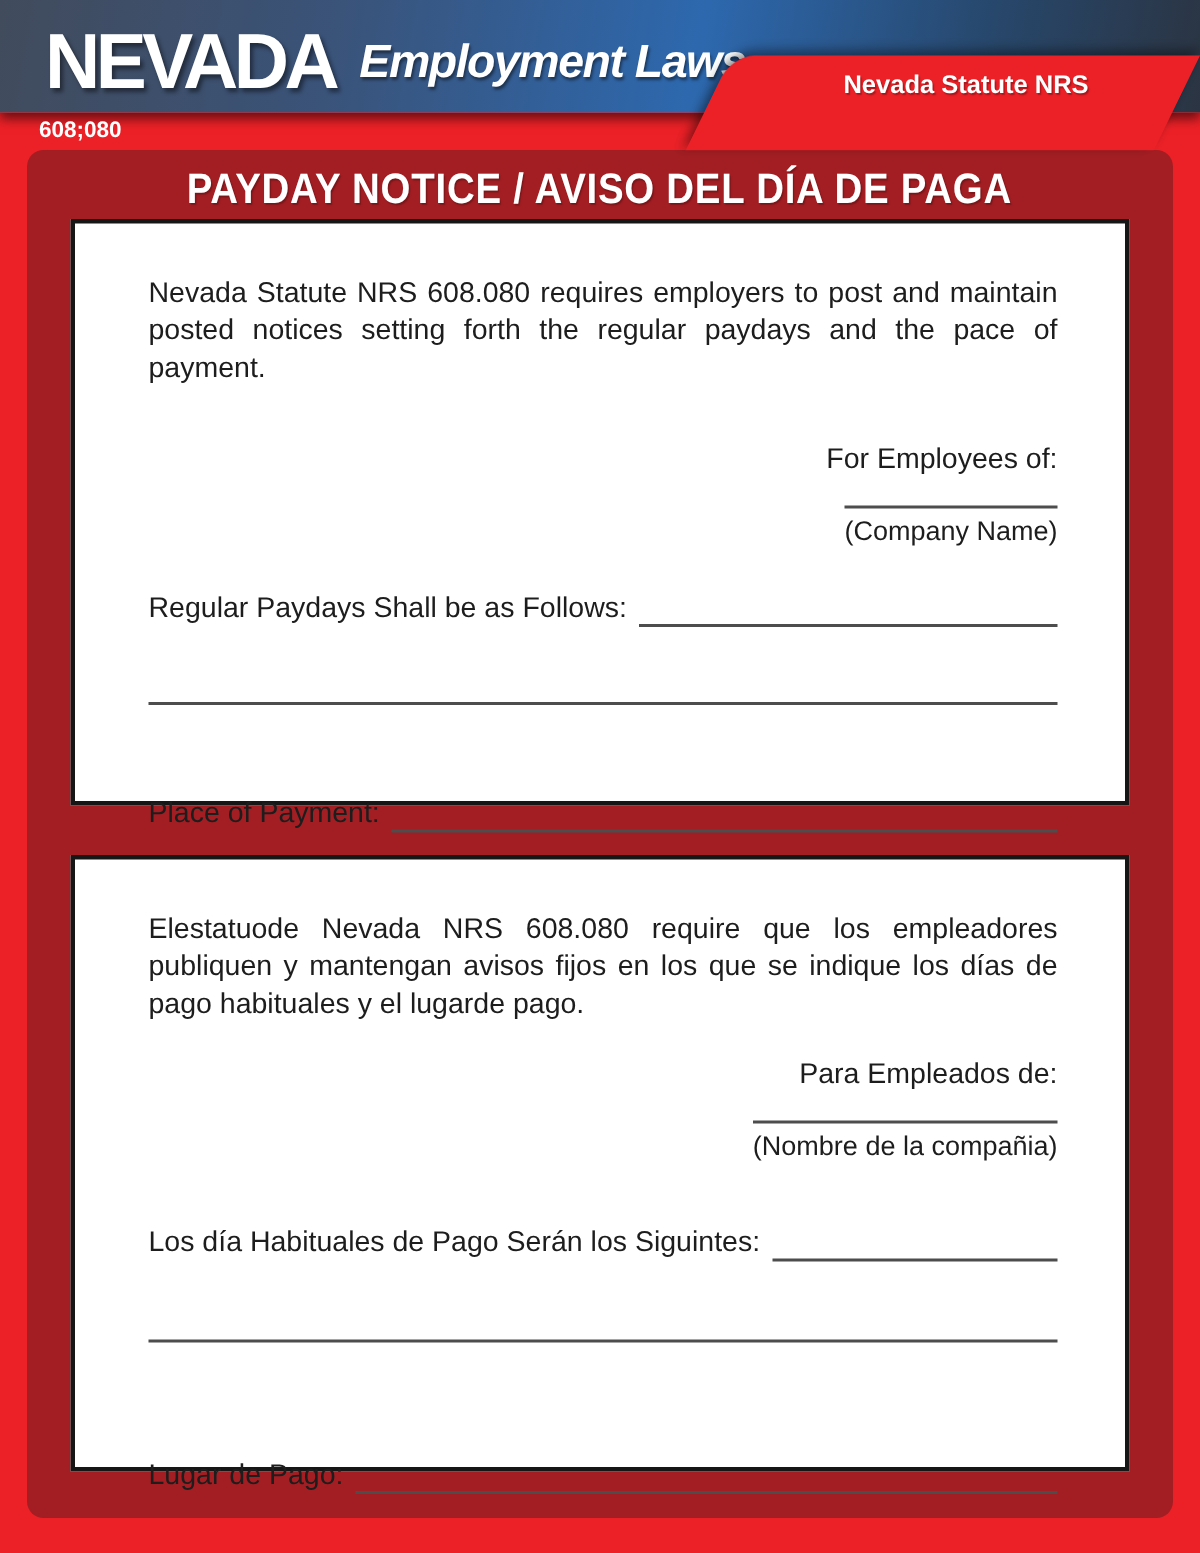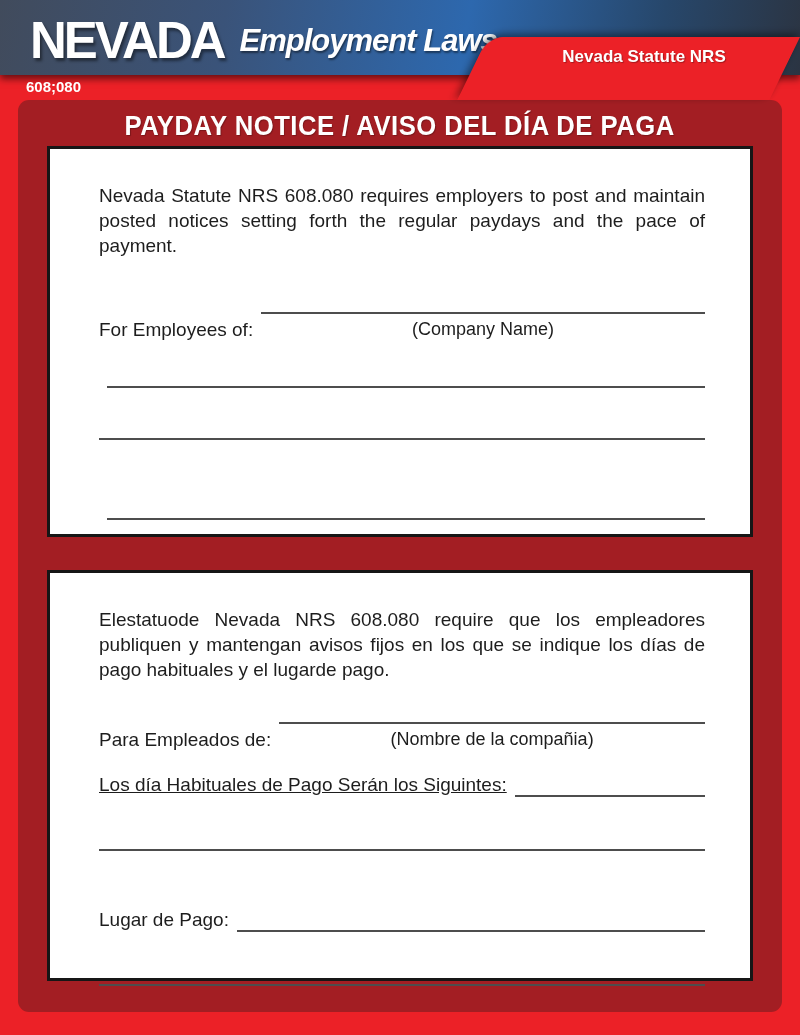--- a/index.html
+++ b/index.html
@@ -108,29 +108,29 @@
   }
   .hint{
     text-align:center;
     font-size:18px;
     margin-top:3px;
   }
   .full-line{
     border-bottom:2px solid var(--line-color);
     height:0;
   }
-  .row-employees{margin-top:36px;}
+  .row-employees{margin-top:36px;flex-direction:column;}
   .row-paydays{margin-top:26px;}
   .line-paydays-2{margin-top:50px;}
   .row-place{margin-top:60px;}
   .line-place-2{margin-top:50px;}
   .box-es .row-employees{margin-top:22px;}
-  .box-es .row-paydays{margin-top:20px;text-decoration:underline;}
+  .box-es .row-paydays{margin-top:39px;}
   .box-es .line-paydays-2{margin-top:52px;}
-  .box-es .row-place{margin-top:56px;}
+  .box-es .row-place{margin-top:76px;}
   .box-es .line-place-2{margin-top:52px;}
 </style>
 </head>
 <body>
 
 <div class="banner">
   <span class="brand">NEVADA</span>
   <span class="brand-sub">Employment Laws</span>
 </div>
 
@@ -151,27 +151,29 @@
 
     <div class="field-row row-employees">
       <span class="label">For Employees of:</span>
       <div class="line-and-hint">
         <div class="fill-line"></div>
         <div class="hint">(Company Name)</div>
       </div>
     </div>
 
     <div class="field-row row-paydays">
+      <span class="label">Regular Paydays Shall be as Follows:</span>
       <div class="line-and-hint">
         <div class="fill-line"></div>
       </div>
     </div>
     <div class="full-line line-paydays-2"></div>
 
     <div class="field-row row-place">
+      <span class="label">Place of Payment:</span>
       <div class="line-and-hint">
         <div class="fill-line"></div>
       </div>
     </div>
     <div class="full-line line-place-2"></div>
   </div>
 
   <div class="notice-box box-es">
     <p class="intro">Elestatuode Nevada NRS 608.080 require que los empleadores publiquen y mantengan avisos fijos en los que se indique los días de pago habituales y el lugarde pago.</p>
 

